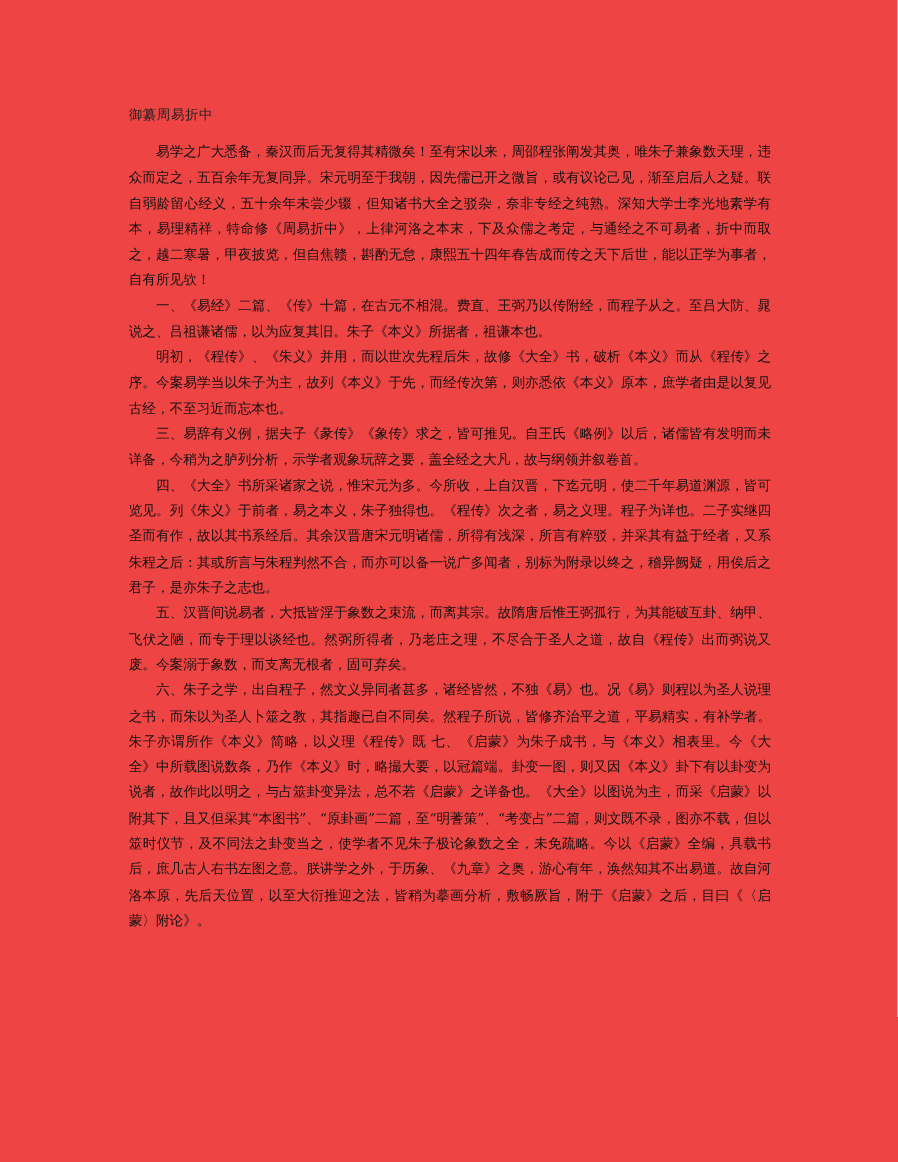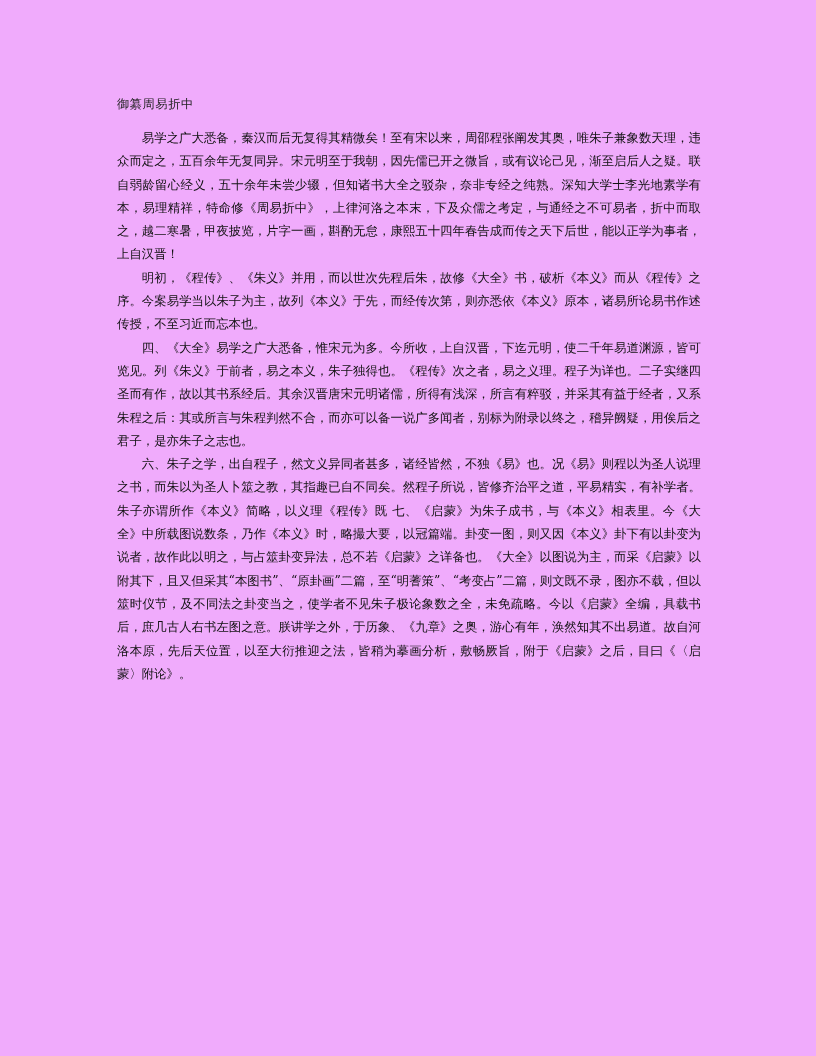--- a/index.html
+++ b/index.html
@@ -11,21 +11,21 @@
     width: 816px;
     height: 1056px;
     font-family: "DejaVu Serif", "Liberation Serif", serif;
     color: #000000;
     overflow: hidden;
   }
   .page {
     position: relative;
     width: 816px;
     height: 1056px;
-    background: #f0abfc;
+    background: #ef4444;
     box-sizing: border-box;
   }
   .content {
     position: absolute;
     left: 117px;
     top: 96px;
     width: 584px;
   }
   .doc-title {
     font-size: 12.2px;
@@ -47,19 +47,22 @@
   }
 </style>
 </head>
 <body>
 
 <div class="page">
   <div class="content">
 
     <div class="doc-title">御纂周易折中</div>
 
-    <p class="para">易学之广大悉备，秦汉而后无复得其精微矣！至有宋以来，周邵程张阐发其奥，唯朱子兼象数天理，违众而定之，五百余年无复同异。宋元明至于我朝，因先儒已开之微旨，或有议论己见，渐至启后人之疑。联自弱龄留心经义，五十余年未尝少辍，但知诸书大全之驳杂，奈非专经之纯熟。深知大学士李光地素学有本，易理精祥，特命修《周易折中》，上律河洛之本末，下及众儒之考定，与通经之不可易者，折中而取之，越二寒暑，甲夜披览，片字一画，斟酌无怠，康熙五十四年春告成而传之天下后世，能以正学为事者，上自汉晋！</p>
-    <p class="para">明初，《程传》、《朱义》并用，而以世次先程后朱，故修《大全》书，破析《本义》而从《程传》之序。今案易学当以朱子为主，故列《本义》于先，而经传次第，则亦悉依《本义》原本，诸易所论易书作述传授，不至习近而忘本也。</p>
-    <p class="para">四、《大全》易学之广大悉备，惟宋元为多。今所收，上自汉晋，下迄元明，使二千年易道渊源，皆可览见。列《朱义》于前者，易之本义，朱子独得也。《程传》次之者，易之义理。程子为详也。二子实继四圣而有作，故以其书系经后。其余汉晋唐宋元明诸儒，所得有浅深，所言有粹驳，并采其有益于经者，又系朱程之后：其或所言与朱程判然不合，而亦可以备一说广多闻者，别标为附录以终之，稽异阙疑，用俟后之君子，是亦朱子之志也。</p>
+    <p class="para">易学之广大悉备，秦汉而后无复得其精微矣！至有宋以来，周邵程张阐发其奥，唯朱子兼象数天理，违众而定之，五百余年无复同异。宋元明至于我朝，因先儒已开之微旨，或有议论己见，渐至启后人之疑。联自弱龄留心经义，五十余年未尝少辍，但知诸书大全之驳杂，奈非专经之纯熟。深知大学士李光地素学有本，易理精祥，特命修《周易折中》，上律河洛之本末，下及众儒之考定，与通经之不可易者，折中而取之，越二寒暑，甲夜披览，但自焦赣，斟酌无怠，康熙五十四年春告成而传之天下后世，能以正学为事者，自有所见欤！</p>
+    <p class="para">一、《易经》二篇、《传》十篇，在古元不相混。费直、王弼乃以传附经，而程子从之。至吕大防、晁说之、吕祖谦诸儒，以为应复其旧。朱子《本义》所据者，祖谦本也。</p>
+    <p class="para">明初，《程传》、《朱义》并用，而以世次先程后朱，故修《大全》书，破析《本义》而从《程传》之序。今案易学当以朱子为主，故列《本义》于先，而经传次第，则亦悉依《本义》原本，庶学者由是以复见古经，不至习近而忘本也。</p>
+    <p class="para">三、易辞有义例，据夫子《彖传》《象传》求之，皆可推见。自王氏《略例》以后，诸儒皆有发明而未详备，今稍为之胪列分析，示学者观象玩辞之要，盖全经之大凡，故与纲领并叙卷首。</p>
+    <p class="para">四、《大全》书所采诸家之说，惟宋元为多。今所收，上自汉晋，下迄元明，使二千年易道渊源，皆可览见。列《朱义》于前者，易之本义，朱子独得也。《程传》次之者，易之义理。程子为详也。二子实继四圣而有作，故以其书系经后。其余汉晋唐宋元明诸儒，所得有浅深，所言有粹驳，并采其有益于经者，又系朱程之后：其或所言与朱程判然不合，而亦可以备一说广多闻者，别标为附录以终之，稽异阙疑，用俟后之君子，是亦朱子之志也。</p>
+    <p class="para">五、汉晋间说易者，大抵皆淫于象数之束流，而离其宗。故隋唐后惟王弼孤行，为其能破互卦、纳甲、飞伏之陋，而专于理以谈经也。然弼所得者，乃老庄之理，不尽合于圣人之道，故自《程传》出而弼说又废。今案溺于象数，而支离无根者，固可弃矣。</p>
     <p class="para">六、朱子之学，出自程子，然文义异同者甚多，诸经皆然，不独《易》也。况《易》则程以为圣人说理之书，而朱以为圣人卜筮之教，其指趣已自不同矣。然程子所说，皆修齐治平之道，平易精实，有补学者。朱子亦谓所作《本义》简略，以义理《程传》既 七、《启蒙》为朱子成书，与《本义》相表里。今《大全》中所载图说数条，乃作《本义》时，略撮大要，以冠篇端。卦变一图，则又因《本义》卦下有以卦变为说者，故作此以明之，与占筮卦变异法，总不若《启蒙》之详备也。《大全》以图说为主，而采《启蒙》以附其下，且又但采其“本图书”、“原卦画”二篇，至“明蓍策”、“考变占”二篇，则文既不录，图亦不载，但以筮时仪节，及不同法之卦变当之，使学者不见朱子极论象数之全，未免疏略。今以《启蒙》全编，具载书后，庶几古人右书左图之意。朕讲学之外，于历象、《九章》之奥，游心有年，涣然知其不出易道。故自河洛本原，先后天位置，以至大衍推迎之法，皆稍为摹画分析，敷畅厥旨，附于《启蒙》之后，目曰《〈启蒙〉附论》。</p>
 
   </div>
 </div>
 
 </body></html>

